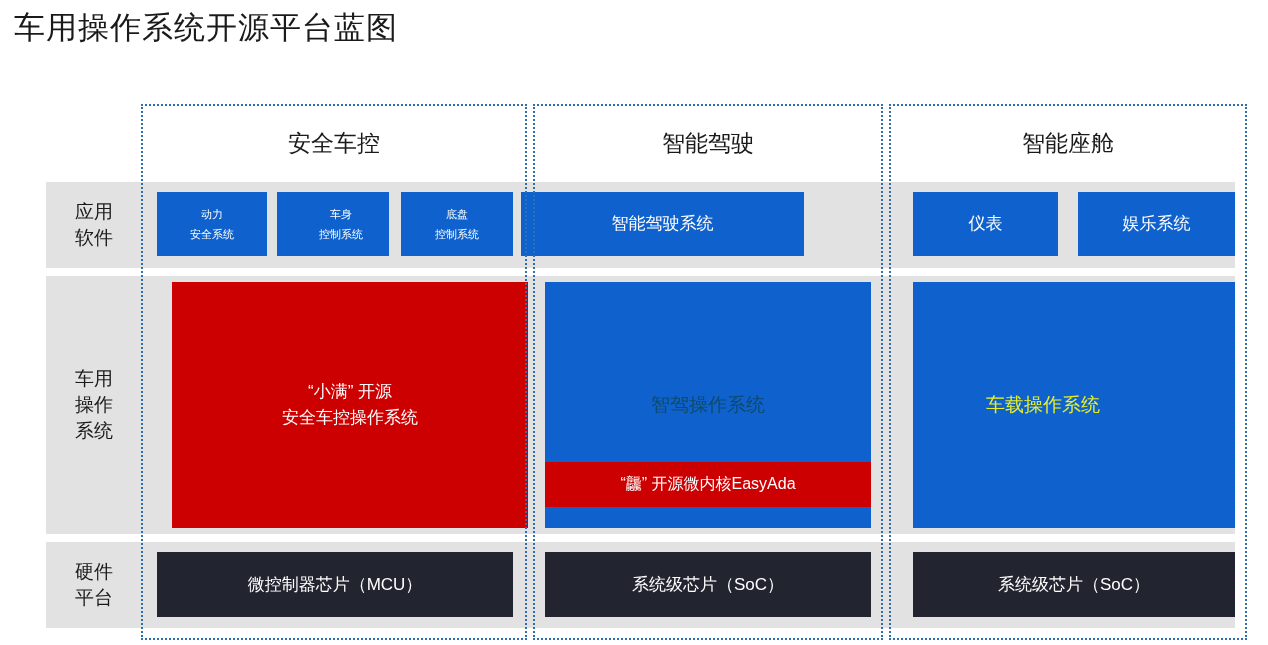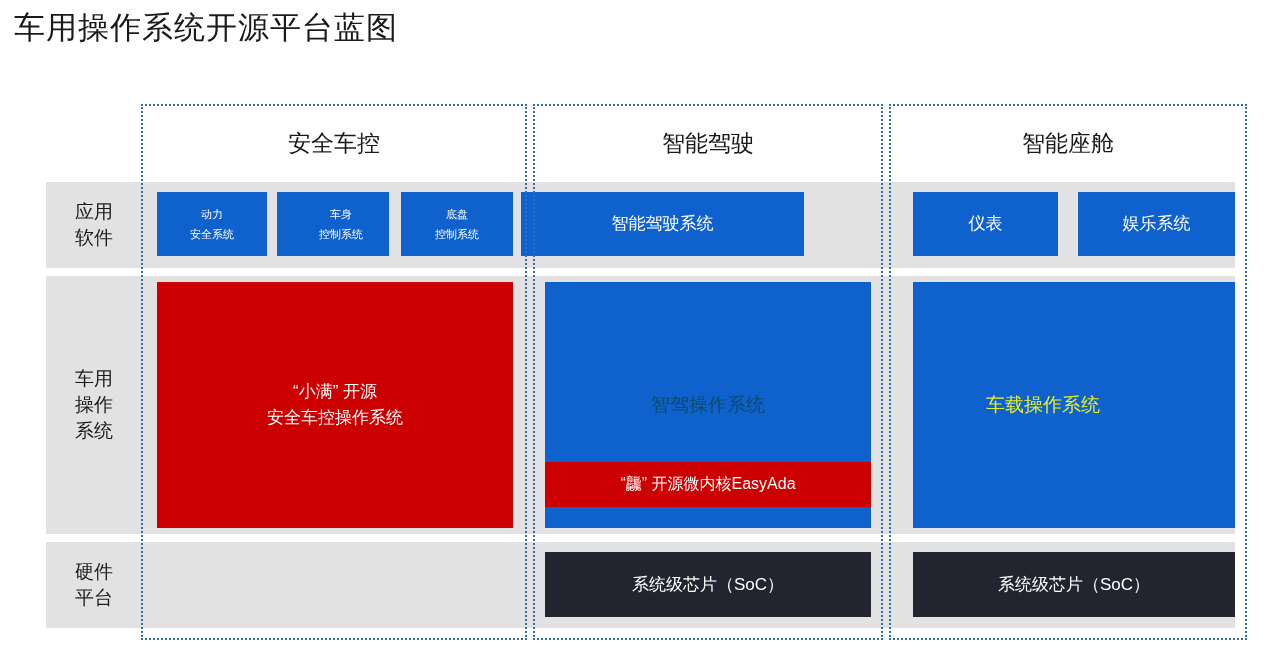--- a/index.html
+++ b/index.html
@@ -118,21 +118,21 @@
   }
   #app-0-0 { left: 157px; width: 110px; }
   #app-0-1 { left: 277px; width: 112px; padding-left: 16px; }
   #app-0-2 { left: 401px; width: 112px; }
   #app-1-0 { left: 521px; width: 283px; font-size: 17px; }
   #app-2-0 { left: 913px; width: 145px; font-size: 17px; }
   #app-2-1 { left: 1078px; width: 157px; font-size: 17px; }
 
   
   #os-0 {
-    left: 157px; top: 178px; width: 356px; height: 246px;
+    left: 172px; top: 178px; width: 356px; height: 246px;
     font-size: 17px; line-height: 26px;
   }
   #os-1 {
     left: 545px; top: 178px; width: 326px; height: 246px;
   }
   #os-1-label {
     position: absolute;
     left: 545px; top: 285px; width: 326px; height: 32px;
     display: flex; align-items: center; justify-content: center;
     color: #0c4a6e; font-size: 19px;
@@ -197,20 +197,21 @@
   <div class="box red" id="os-0">“小满” 开源
 安全车控操作系统</div>
 
   <div class="box blue" id="os-1"></div>
   <div id="os-1-label">智驾操作系统</div>
   <div class="box red" id="os-1-kernel">“龘” 开源微内核EasyAda</div>
 
   <div class="box blue" id="os-2"></div>
   <div id="os-2-label">车载操作系统</div>
 
+  <div class="box dark hw-box" id="hw-0">微控制器芯片（MCU）</div>
   <div class="box dark hw-box" id="hw-1">系统级芯片（SoC）</div>
   <div class="box dark hw-box" id="hw-2">系统级芯片（SoC）</div>
 
   <div class="col-frame" id="frame-0"></div>
   <div class="col-frame" id="frame-1"></div>
   <div class="col-frame" id="frame-2"></div>
 
 </div>
 
 </body></html>

